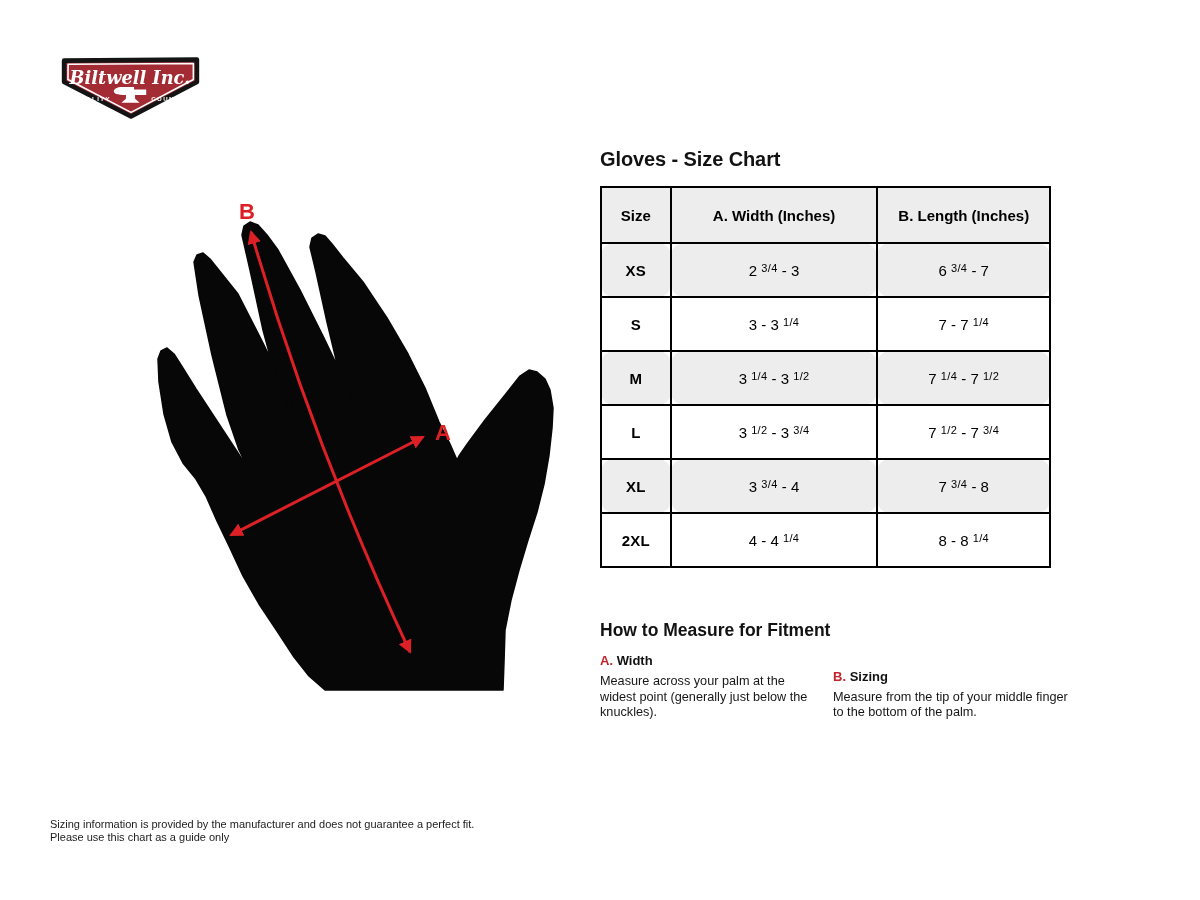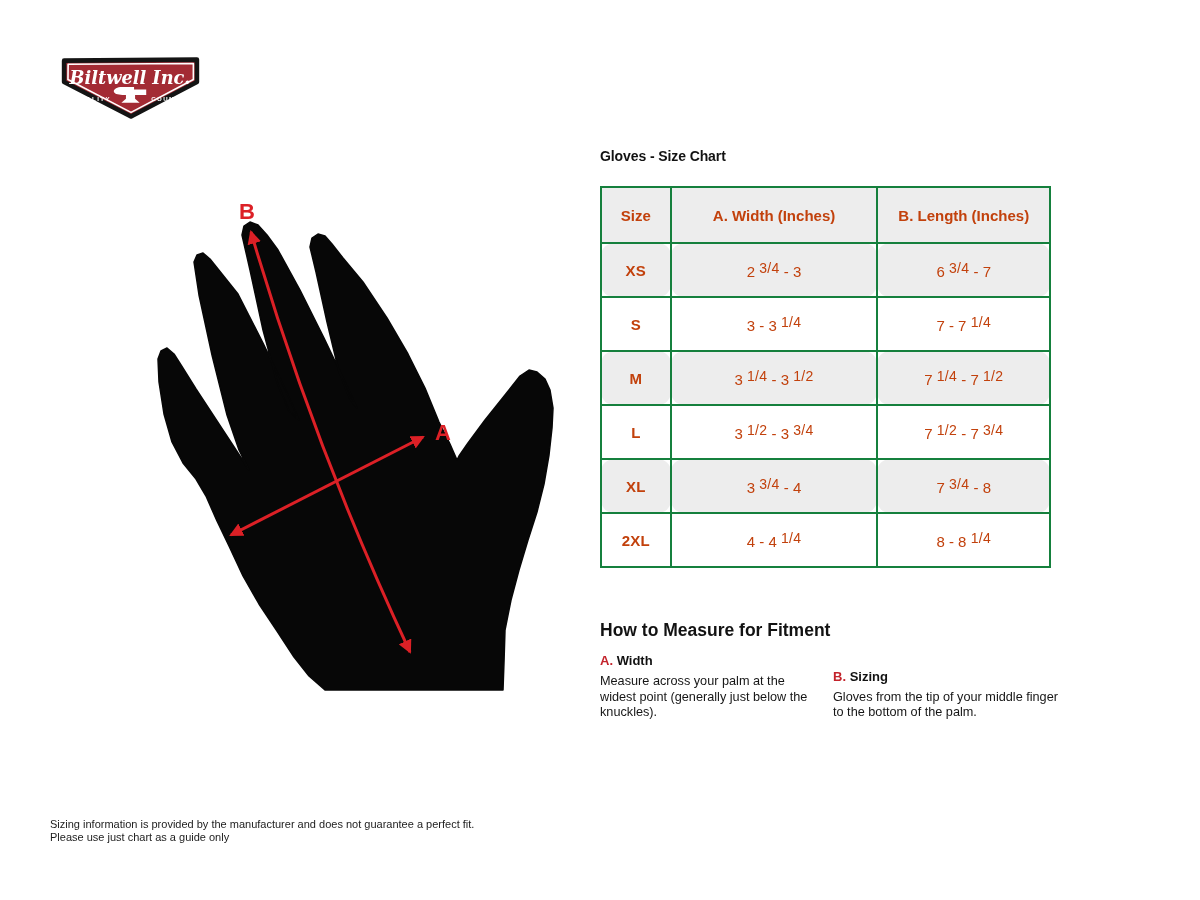--- a/index.html
+++ b/index.html
@@ -12,38 +12,38 @@
   
   .logo { position:absolute; left:57px; top:50px; width:146px; height:72px; }
 
   
   .hand-figure { position:absolute; left:140px; top:190px; width:440px; height:510px; }
   .hand-label { font:700 22px "Liberation Sans", sans-serif; }
 
   
   .chart-title {
     position:absolute; left:600px; top:148px;
-    font-size:14px; font-weight:700; color:#121212; letter-spacing:-0.1px;
+    font-size:20px; font-weight:700; color:#121212; letter-spacing:-0.1px;
   }
   .size-table {
     position:absolute; left:600px; top:186px; width:451px;
     border-collapse:collapse; table-layout:fixed;
   }
   .size-table th, .size-table td {
-    border:2px solid #15803d; text-align:center; vertical-align:middle;
-    font-size:15px; color:#c2410c;margin-left:16px;
+    border:2px solid #000000; text-align:center; vertical-align:middle;
+    font-size:15px; color:#000000;margin-left:16px;
   }
   .size-table th { height:56px; font-weight:700; background:#ededed; }
   .size-table td { height:54px; }
   .size-table .col-size  { width:65px; }
   .size-table .col-width { width:193px; }
   .size-table .col-len   { width:161px; }
   .size-table tr.alt td { background:#ededed;border-radius:13px; }
   .size-table td.size-cell { font-weight:700; letter-spacing:0.2px; }
-  .frac { font-size:14px; vertical-align:4px; letter-spacing:0.3px; }
+  .frac { font-size:11px; vertical-align:4px; letter-spacing:0.3px; }
 
   
   .measure-title {
     position:absolute; left:600px; top:620px;
     font-size:17.5px; font-weight:700; color:#121212;
   }
   .measure-cols { position:absolute; left:600px; top:653px; width:480px; display:flex;align-items:flex-end; }
   .m-col-a { width:233px; }
   .m-col-b { width:245px; }
   .m-head { font-size:13px; font-weight:700; color:#121212; margin-bottom:6px; }
@@ -150,22 +150,22 @@
         <span class="m-letter">A.</span>
         <span>Width</span>
       </div>
       <div class="m-body">Measure across your palm at the widest point (generally just below the knuckles).</div>
     </div>
     <div class="m-col-b">
       <div class="m-head">
         <span class="m-letter">B.</span>
         <span>Sizing</span>
       </div>
-      <div class="m-body">Gloves from the tip of your middle finger to the bottom of the palm.</div>
+      <div class="m-body">Measure from the tip of your middle finger to the bottom of the palm.</div>
     </div>
   </div>
 
   <div class="footer">
     <div>Sizing information is provided by the manufacturer and does not guarantee a perfect fit.</div>
-    <div>Please use just chart as a guide only</div>
+    <div>Please use this chart as a guide only</div>
   </div>
 
 </div>
 
 </body></html>

